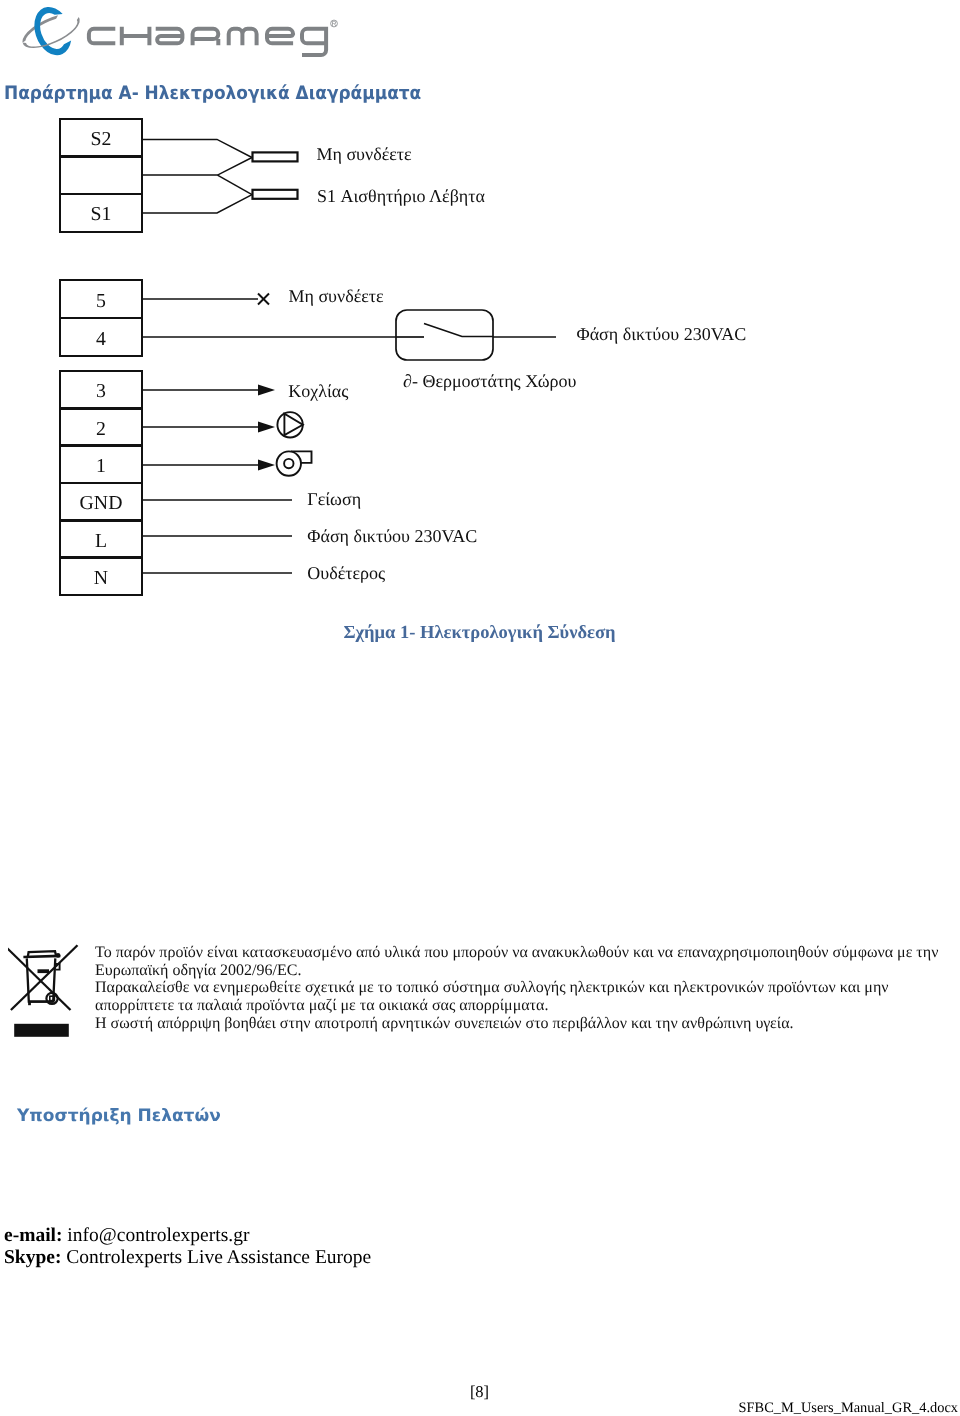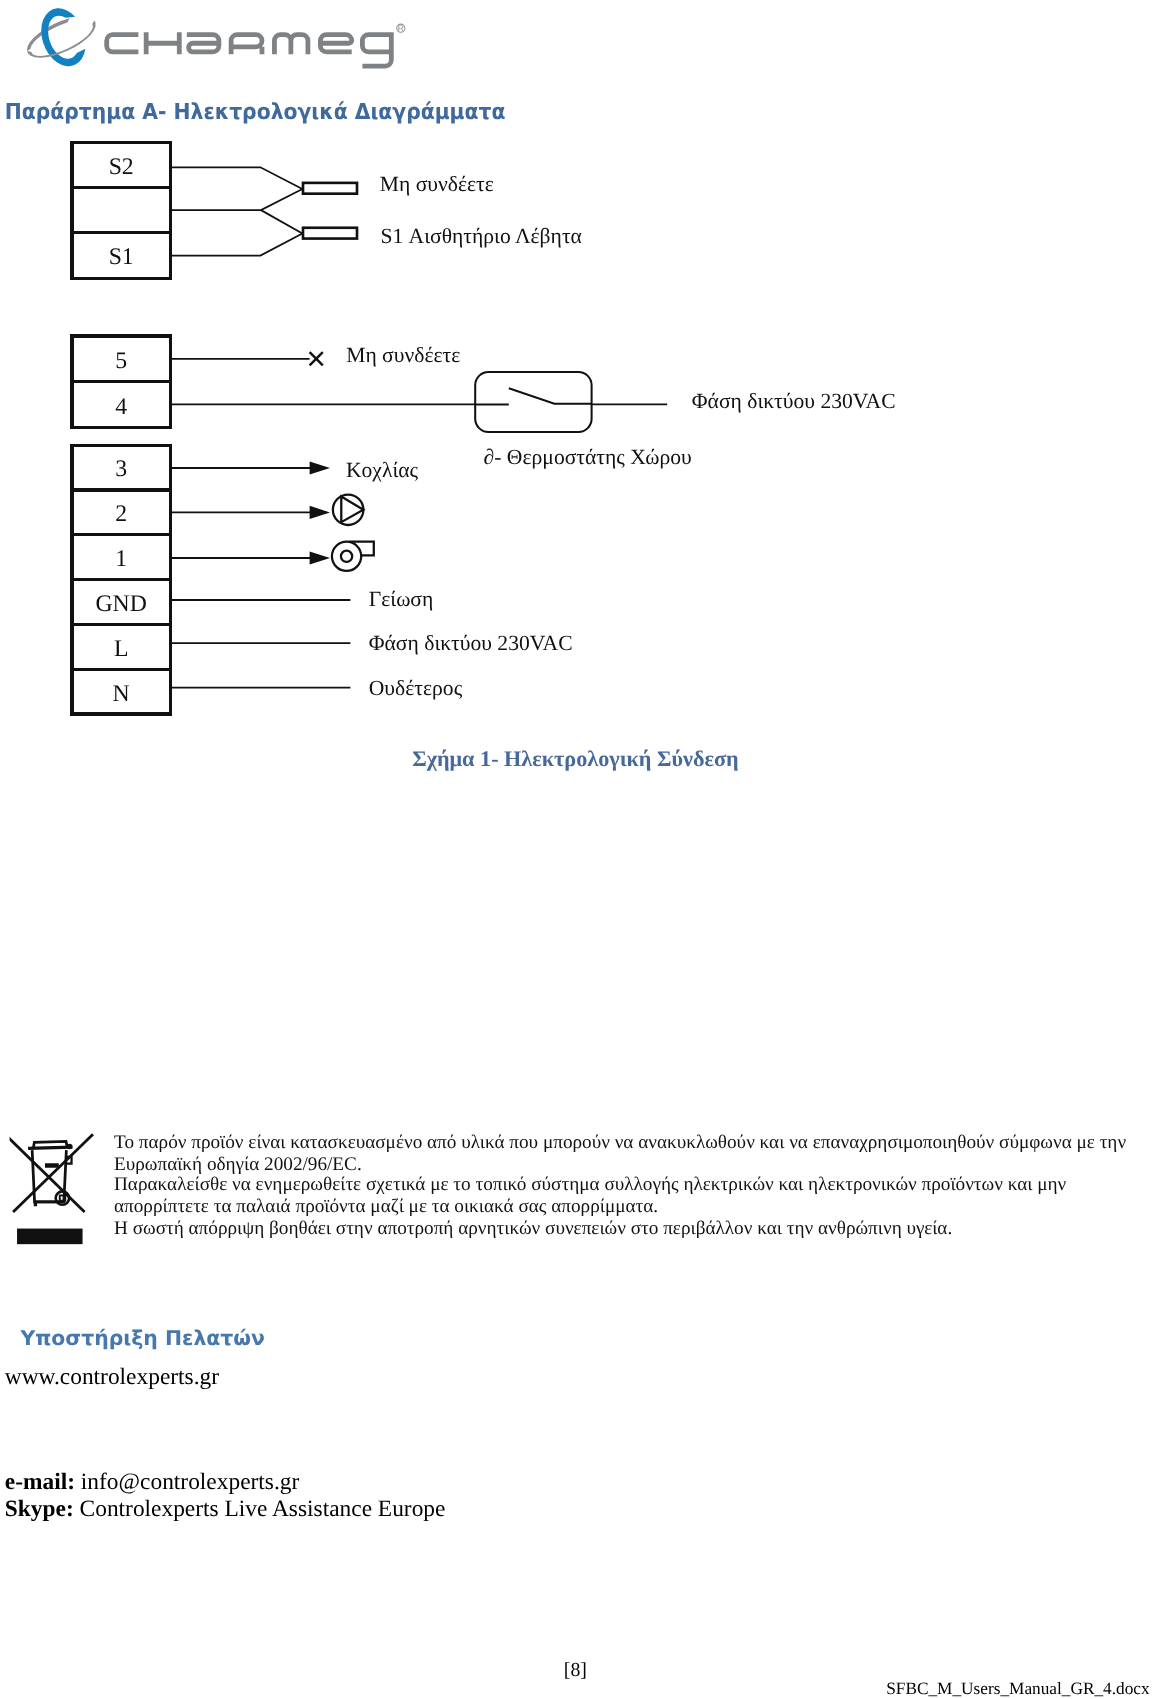--- a/index.html
+++ b/index.html
@@ -227,21 +227,20 @@
   <div id="weee-text">
     <div class="wl">Το παρόν προϊόν είναι κατασκευασμένο από υλικά που μπορούν να ανακυκλωθούν και να επαναχρησιμοποιηθούν σύμφωνα με την</div>
     <div class="wl">Ευρωπαϊκή οδηγία 2002/96/EC.</div>
     <div class="wl">Παρακαλείσθε να ενημερωθείτε σχετικά με το τοπικό σύστημα συλλογής ηλεκτρικών και ηλεκτρονικών προϊόντων και μην</div>
     <div class="wl">απορρίπτετε τα παλαιά προϊόντα μαζί με τα οικιακά σας απορρίμματα.</div>
     <div class="wl">Η σωστή απόρριψη βοηθάει στην αποτροπή αρνητικών συνεπειών στο περιβάλλον και την ανθρώπινη υγεία.</div>
   </div>
 
   <div id="support-title">Υποστήριξη Πελατών</div>
   <div id="support-body">
-    <div>www.controlexperts.gr</div>
   </div>
   <div id="contact-block">
     <div><span class="b">e-mail:</span> <span>info@controlexperts.gr</span></div>
     <div><span class="b">Skype:</span> <span>Controlexperts Live Assistance Europe</span></div>
   </div>
 
   <div id="page-number">[8]</div>
   <div id="doc-name">SFBC_M_Users_Manual_GR_4.docx</div>
 
 </div>

